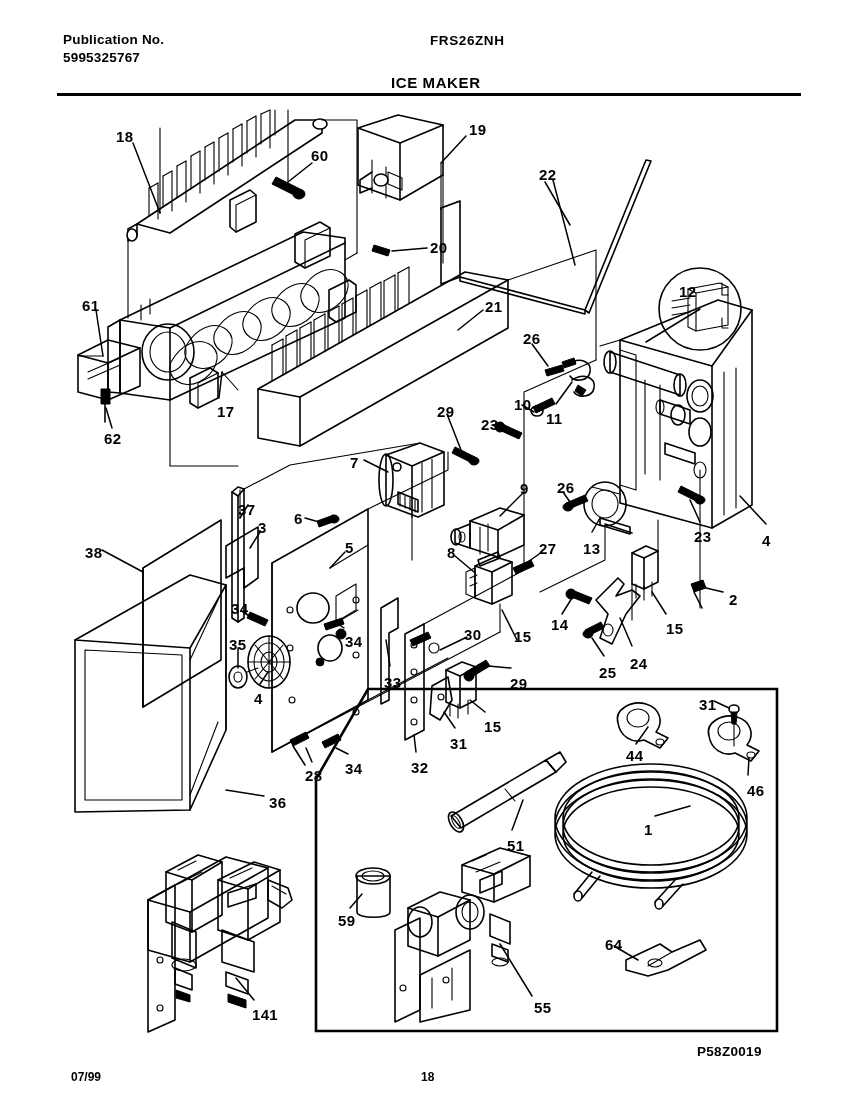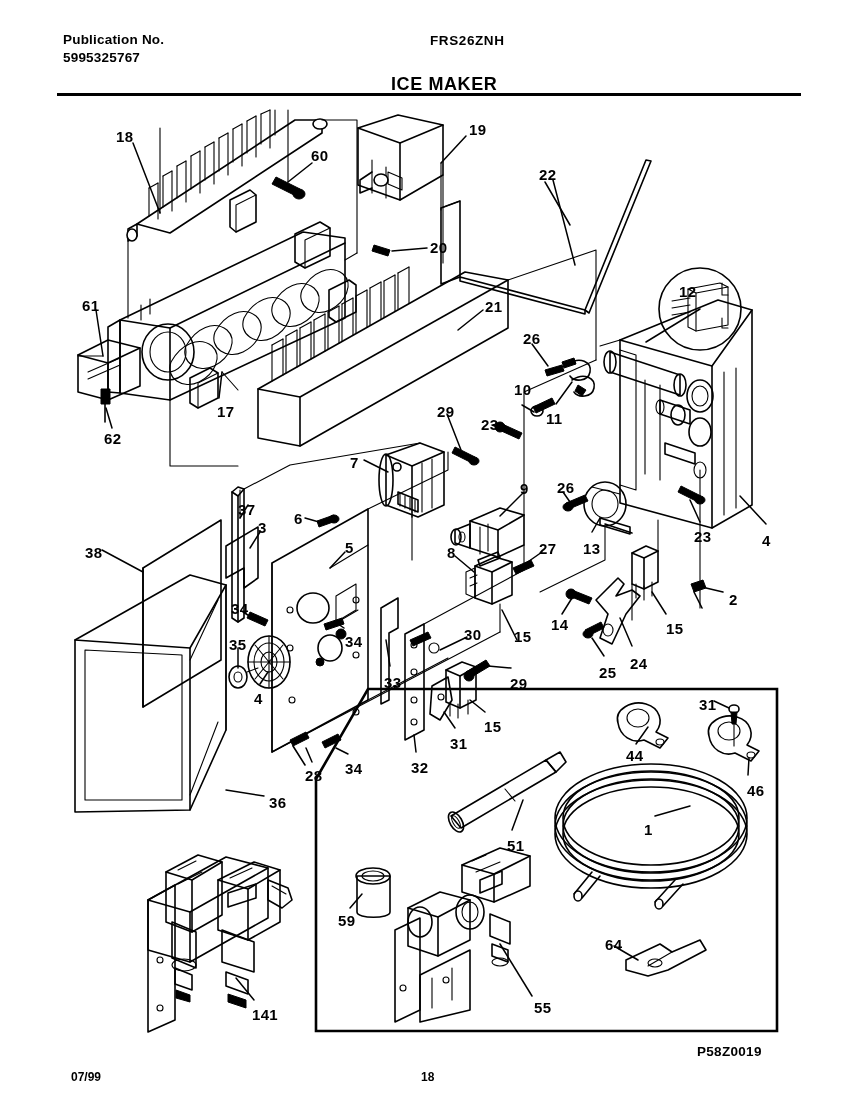--- a/index.html
+++ b/index.html
@@ -24,21 +24,21 @@
   #pub-number{
     position:absolute; left:63px; top:50px;
     font-size:13.5px; font-weight:bold; letter-spacing:.2px;
   }
   #model-number{
     position:absolute; left:390px; top:33px;
     font-size:13.5px; font-weight:bold; letter-spacing:.6px;margin-left:40px;
   }
   #section-title{
     position:absolute; left:391px; top:74px;
-    font-size:18px; font-weight:bold; letter-spacing:.6px;
+    font-size:15px; font-weight:bold; letter-spacing:.6px;
   }
   #header-rule{
     position:absolute; left:57px; top:93px;
     width:744px; height:3px; background:#000;
   }
   
   #footer-date{
     position:absolute; left:71px; top:1070px;
     font-size:12px; font-weight:bold;
   }
@@ -662,21 +662,21 @@
       <div class="callout" style="left: 469px; top: 122px;">19</div>
       <div class="callout" style="left: 539px; top: 167px;">22</div>
       <div class="callout" style="left: 430px; top: 240px;">20</div>
       <div class="callout" style="left: 485px; top: 299px;">21</div>
       <div class="callout" style="left: 679px; top: 284px;">12</div>
       <div class="callout" style="left: 82px; top: 298px;">61</div>
       <div class="callout" style="left: 104px; top: 431px;">62</div>
       <div class="callout" style="left: 217px; top: 404px;">17</div>
       <div class="callout" style="left: 523px; top: 331px;">26</div>
       <div class="callout" style="left: 546px; top: 411px;">11</div>
-      <div class="callout" style="left: 514px; top: 382px; text-align: center;">10</div>
+      <div class="callout" style="left: 514px; top: 397px; text-align: center;">10</div>
       <div class="callout" style="left: 481px; top: 417px;">23</div>
       <div class="callout" style="left: 437px; top: 404px;">29</div>
       <div class="callout" style="left: 350px; top: 455px;">7</div>
       <div class="callout" style="left: 520px; top: 481px;">9</div>
       <div class="callout" style="left: 557px; top: 480px;">26</div>
       <div class="callout" style="left: 583px; top: 541px;">13</div>
       <div class="callout" style="left: 694px; top: 529px;">23</div>
       <div class="callout" style="left: 762px; top: 533px;">4</div>
       <div class="callout" style="left: 729px; top: 592px;">2</div>
       <div class="callout" style="left: 238px; top: 502px;">37</div>

